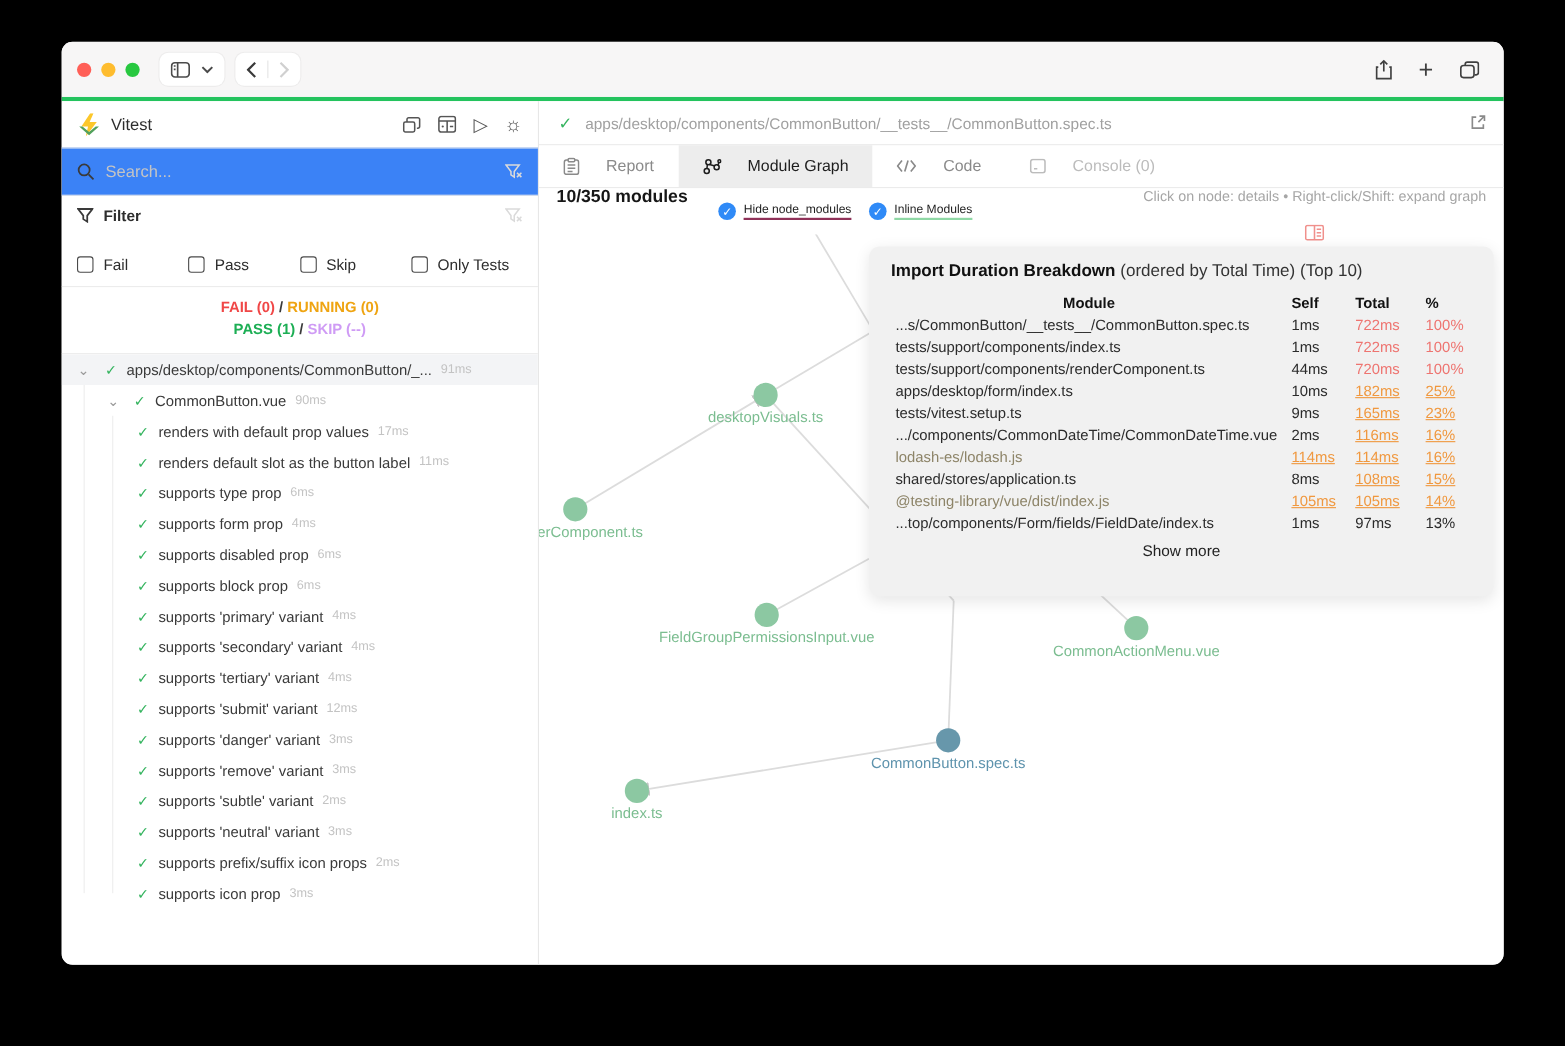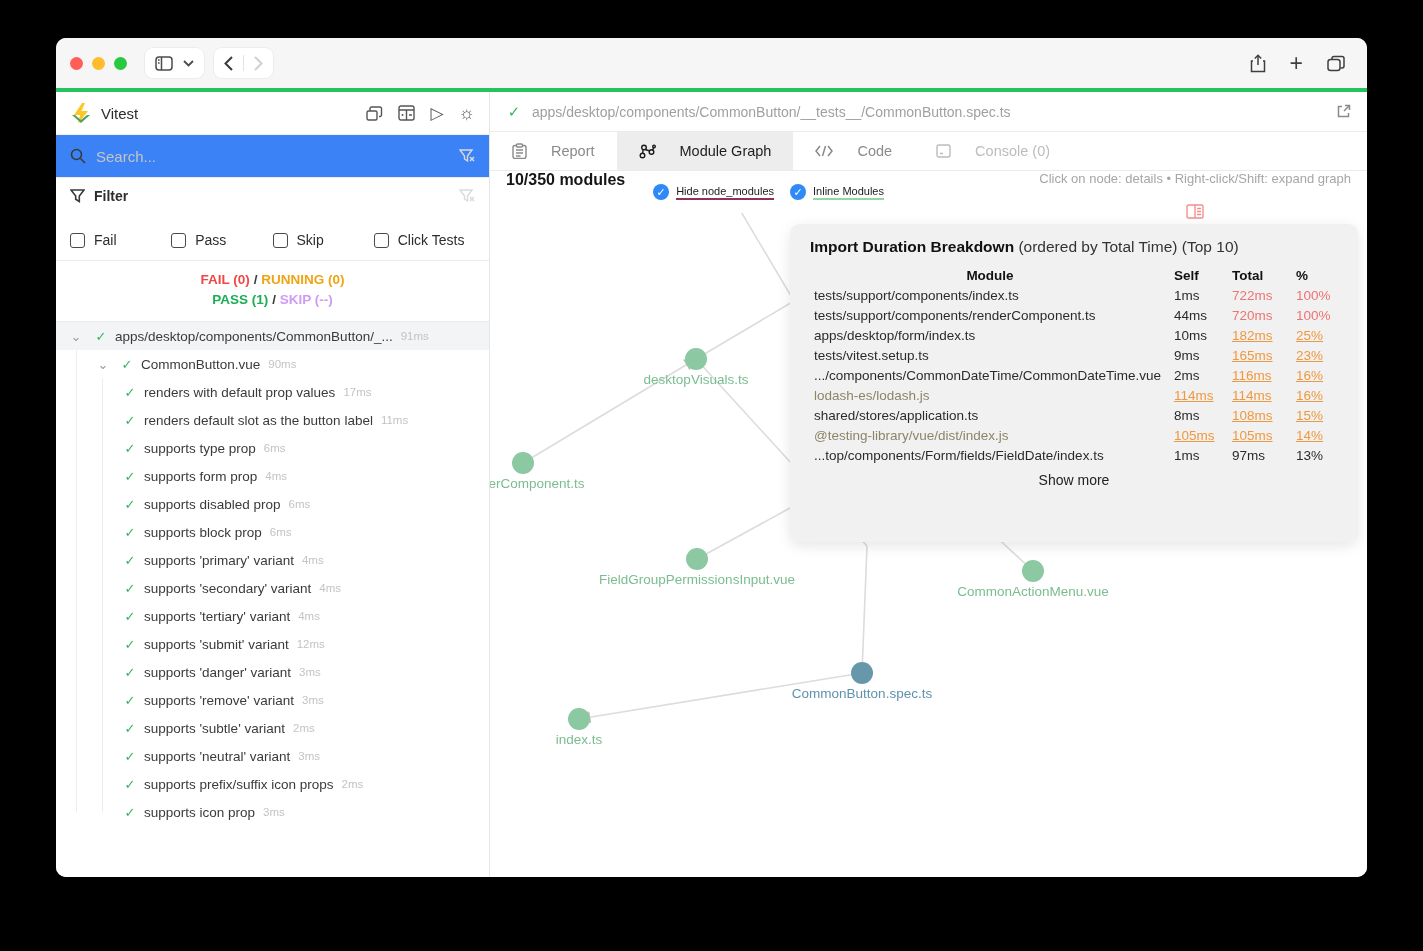--- a/index.html
+++ b/index.html
@@ -218,21 +218,21 @@
             <label class="chk">
               <span class="box"></span>
               <span class="lbl">Pass</span>
             </label>
             <label class="chk">
               <span class="box"></span>
               <span class="lbl">Skip</span>
             </label>
             <label class="chk">
               <span class="box"></span>
-              <span class="lbl">Click Tests</span>
+              <span class="lbl">Only Tests</span>
             </label>
           </div>
       </div>
 
       <div class="summary">
         <div>
           <span class="c-fail">FAIL (0)</span>
           <span class="slash"> / </span>
           <span class="c-running">RUNNING (0)</span>
         </div>
@@ -477,20 +477,26 @@
             <thead>
               <tr>
                 <th class="col-mod">Module</th>
                 <th class="col-self">Self</th>
                 <th class="col-total">Total</th>
                 <th class="col-pct">%</th>
               </tr>
             </thead>
             <tbody id="ptable-body">
                 <tr>
+                  <td class="col-mod t-plain">...s/CommonButton/__tests__/CommonButton.spec.ts</td>
+                  <td class="col-self t-plain">1ms</td>
+                  <td class="col-total t-red">722ms</td>
+                  <td class="col-pct t-red">100%</td>
+                </tr>
+                <tr>
                   <td class="col-mod t-plain">tests/support/components/index.ts</td>
                   <td class="col-self t-plain">1ms</td>
                   <td class="col-total t-red">722ms</td>
                   <td class="col-pct t-red">100%</td>
                 </tr>
                 <tr>
                   <td class="col-mod t-plain">tests/support/components/renderComponent.ts</td>
                   <td class="col-self t-plain">44ms</td>
                   <td class="col-total t-red">720ms</td>
                   <td class="col-pct t-red">100%</td>

